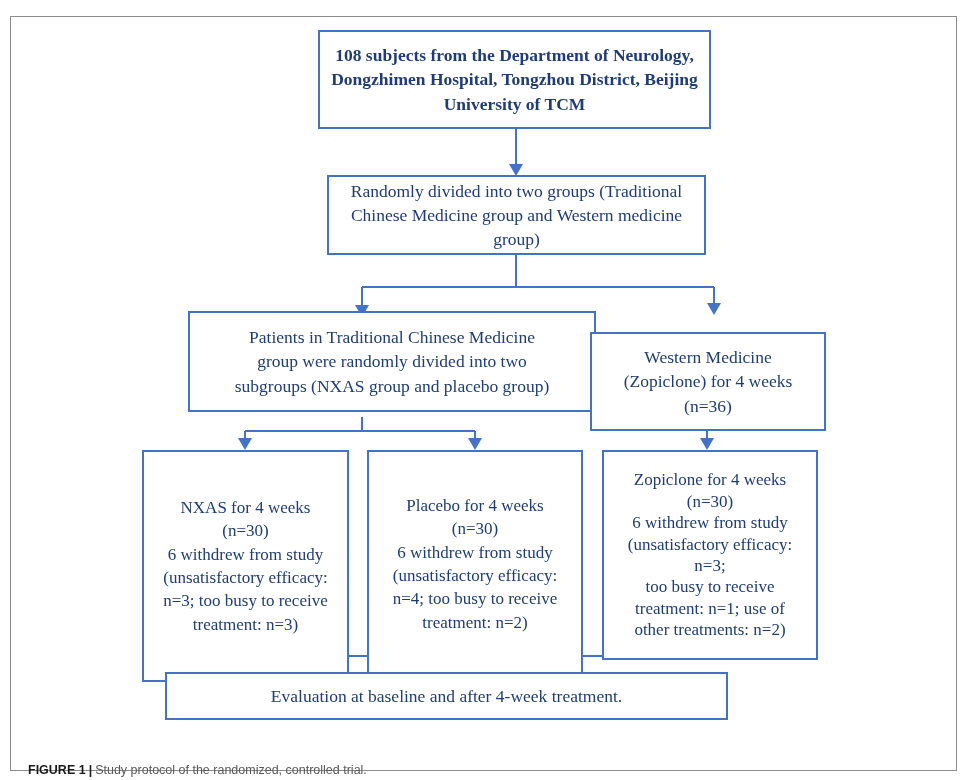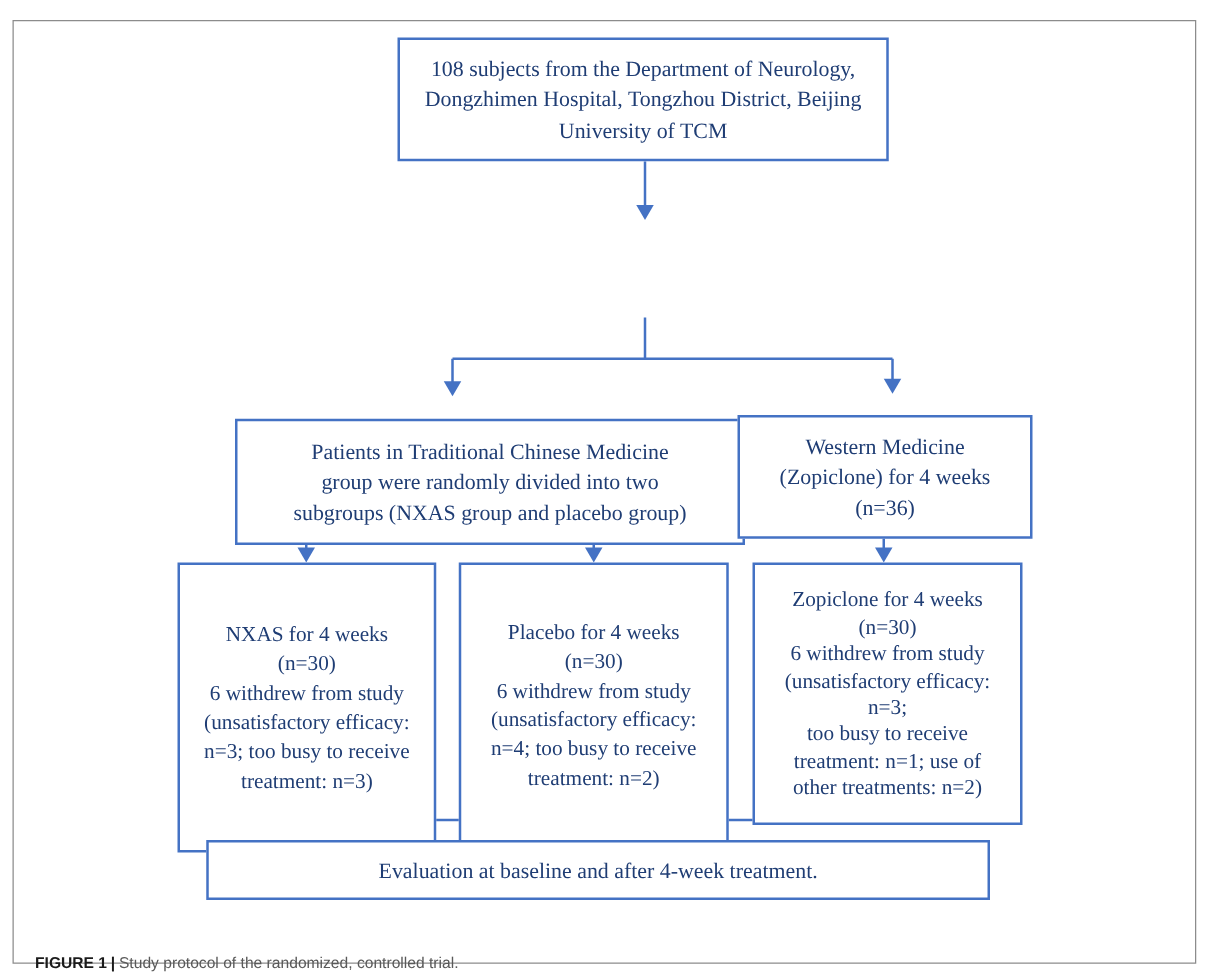--- a/index.html
+++ b/index.html
@@ -43,28 +43,28 @@
     justify-content: center;
     text-align: center;
     color: #1f3d74;
     font-size: 17.5px;
     line-height: 1.38;
     padding: 2px 4px;
   }
   .node .node-text {
     white-space: pre-line;
   }
-  .n-subjects   { left: 318px; top: 30px;  width: 393px; height: 99px; }
+  .n-subjects   { left: 318px; top: 30px;  width: 393px; height: 99px; font-weight: bold; }
   .n-random     { left: 327px; top: 175px; width: 379px; height: 80px; }
-  .n-tcm-split  { left: 188px; top: 335px; width: 408px; height: 101px; }
+  .n-tcm-split  { left: 188px; top: 311px; width: 408px; height: 101px; }
   .n-western    { left: 590px; top: 315px; width: 236px; height: 99px; margin-top: 17px; }
   .n-nxas       { left: 142px; top: 450px; width: 207px; height: 232px; font-size: 17px; }
   .n-placebo    { left: 367px; top: 450px; width: 216px; height: 228px; font-size: 17px; }
   .n-zopiclone  { left: 602px; top: 450px; width: 216px; height: 210px; font-size: 17px; line-height: 1.26; }
-  .n-evaluation { left: 165px; top: 672px; width: 627px; height: 48px; }
+  .n-evaluation { left: 165px; top: 672px; width: 563px; height: 48px; }
   .caption {
     position: absolute;
     left: 28px;
     top: 737px;
     font-family: "Liberation Sans", "DejaVu Sans", sans-serif;
     font-size: 12.5px;
     color: #595959;
     margin-top: 26px;
   }
   .caption .cap-label,
@@ -103,20 +103,25 @@
       <polygon points="477,672 470,660 484,660"></polygon>
     </g>
   </svg>
 
   <div class="node n-subjects">
     <span class="node-text">108 subjects from the Department of Neurology,
 Dongzhimen Hospital, Tongzhou District, Beijing
 University of TCM</span>
   </div>
 
+  <div class="node n-random">
+    <span class="node-text">Randomly divided into two groups (Traditional
+Chinese Medicine group and Western medicine
+group)</span>
+  </div>
 
   <div class="node n-tcm-split">
     <span class="node-text">Patients in Traditional Chinese Medicine
 group were randomly divided into two
 subgroups (NXAS group and placebo group)</span>
   </div>
 
   <div class="node n-western">
     <span class="node-text">Western Medicine
 (Zopiclone) for 4 weeks

